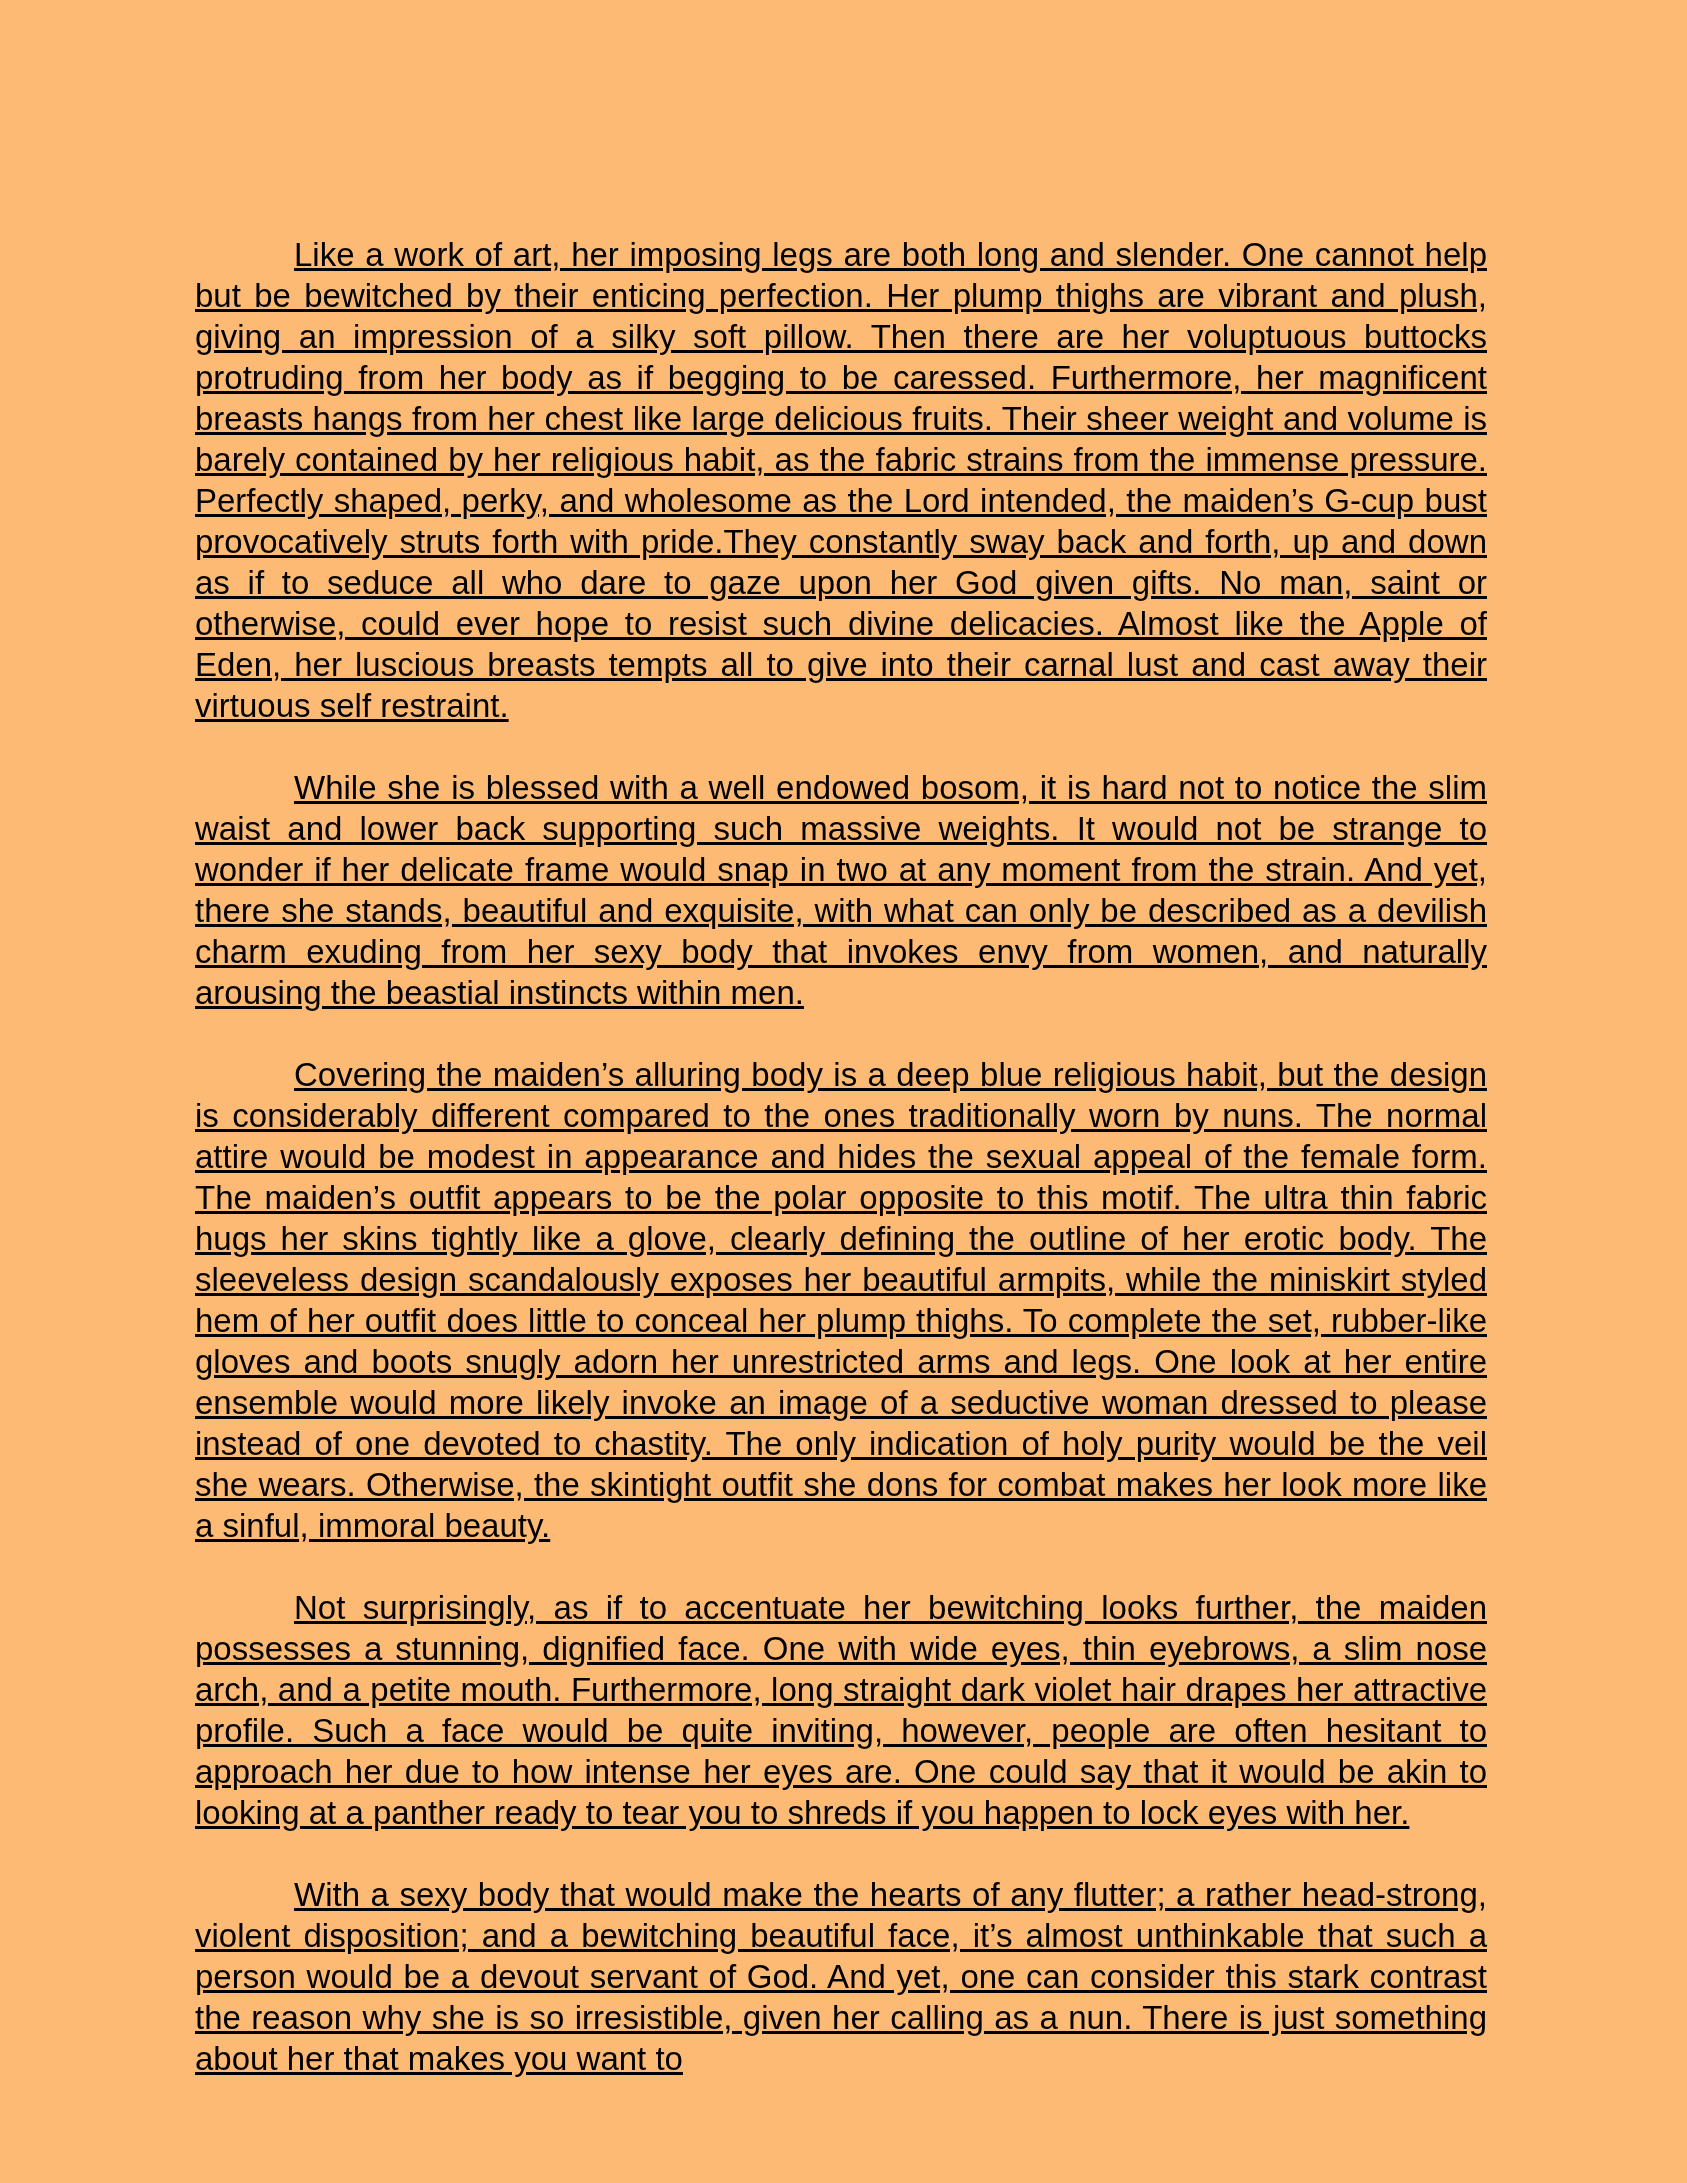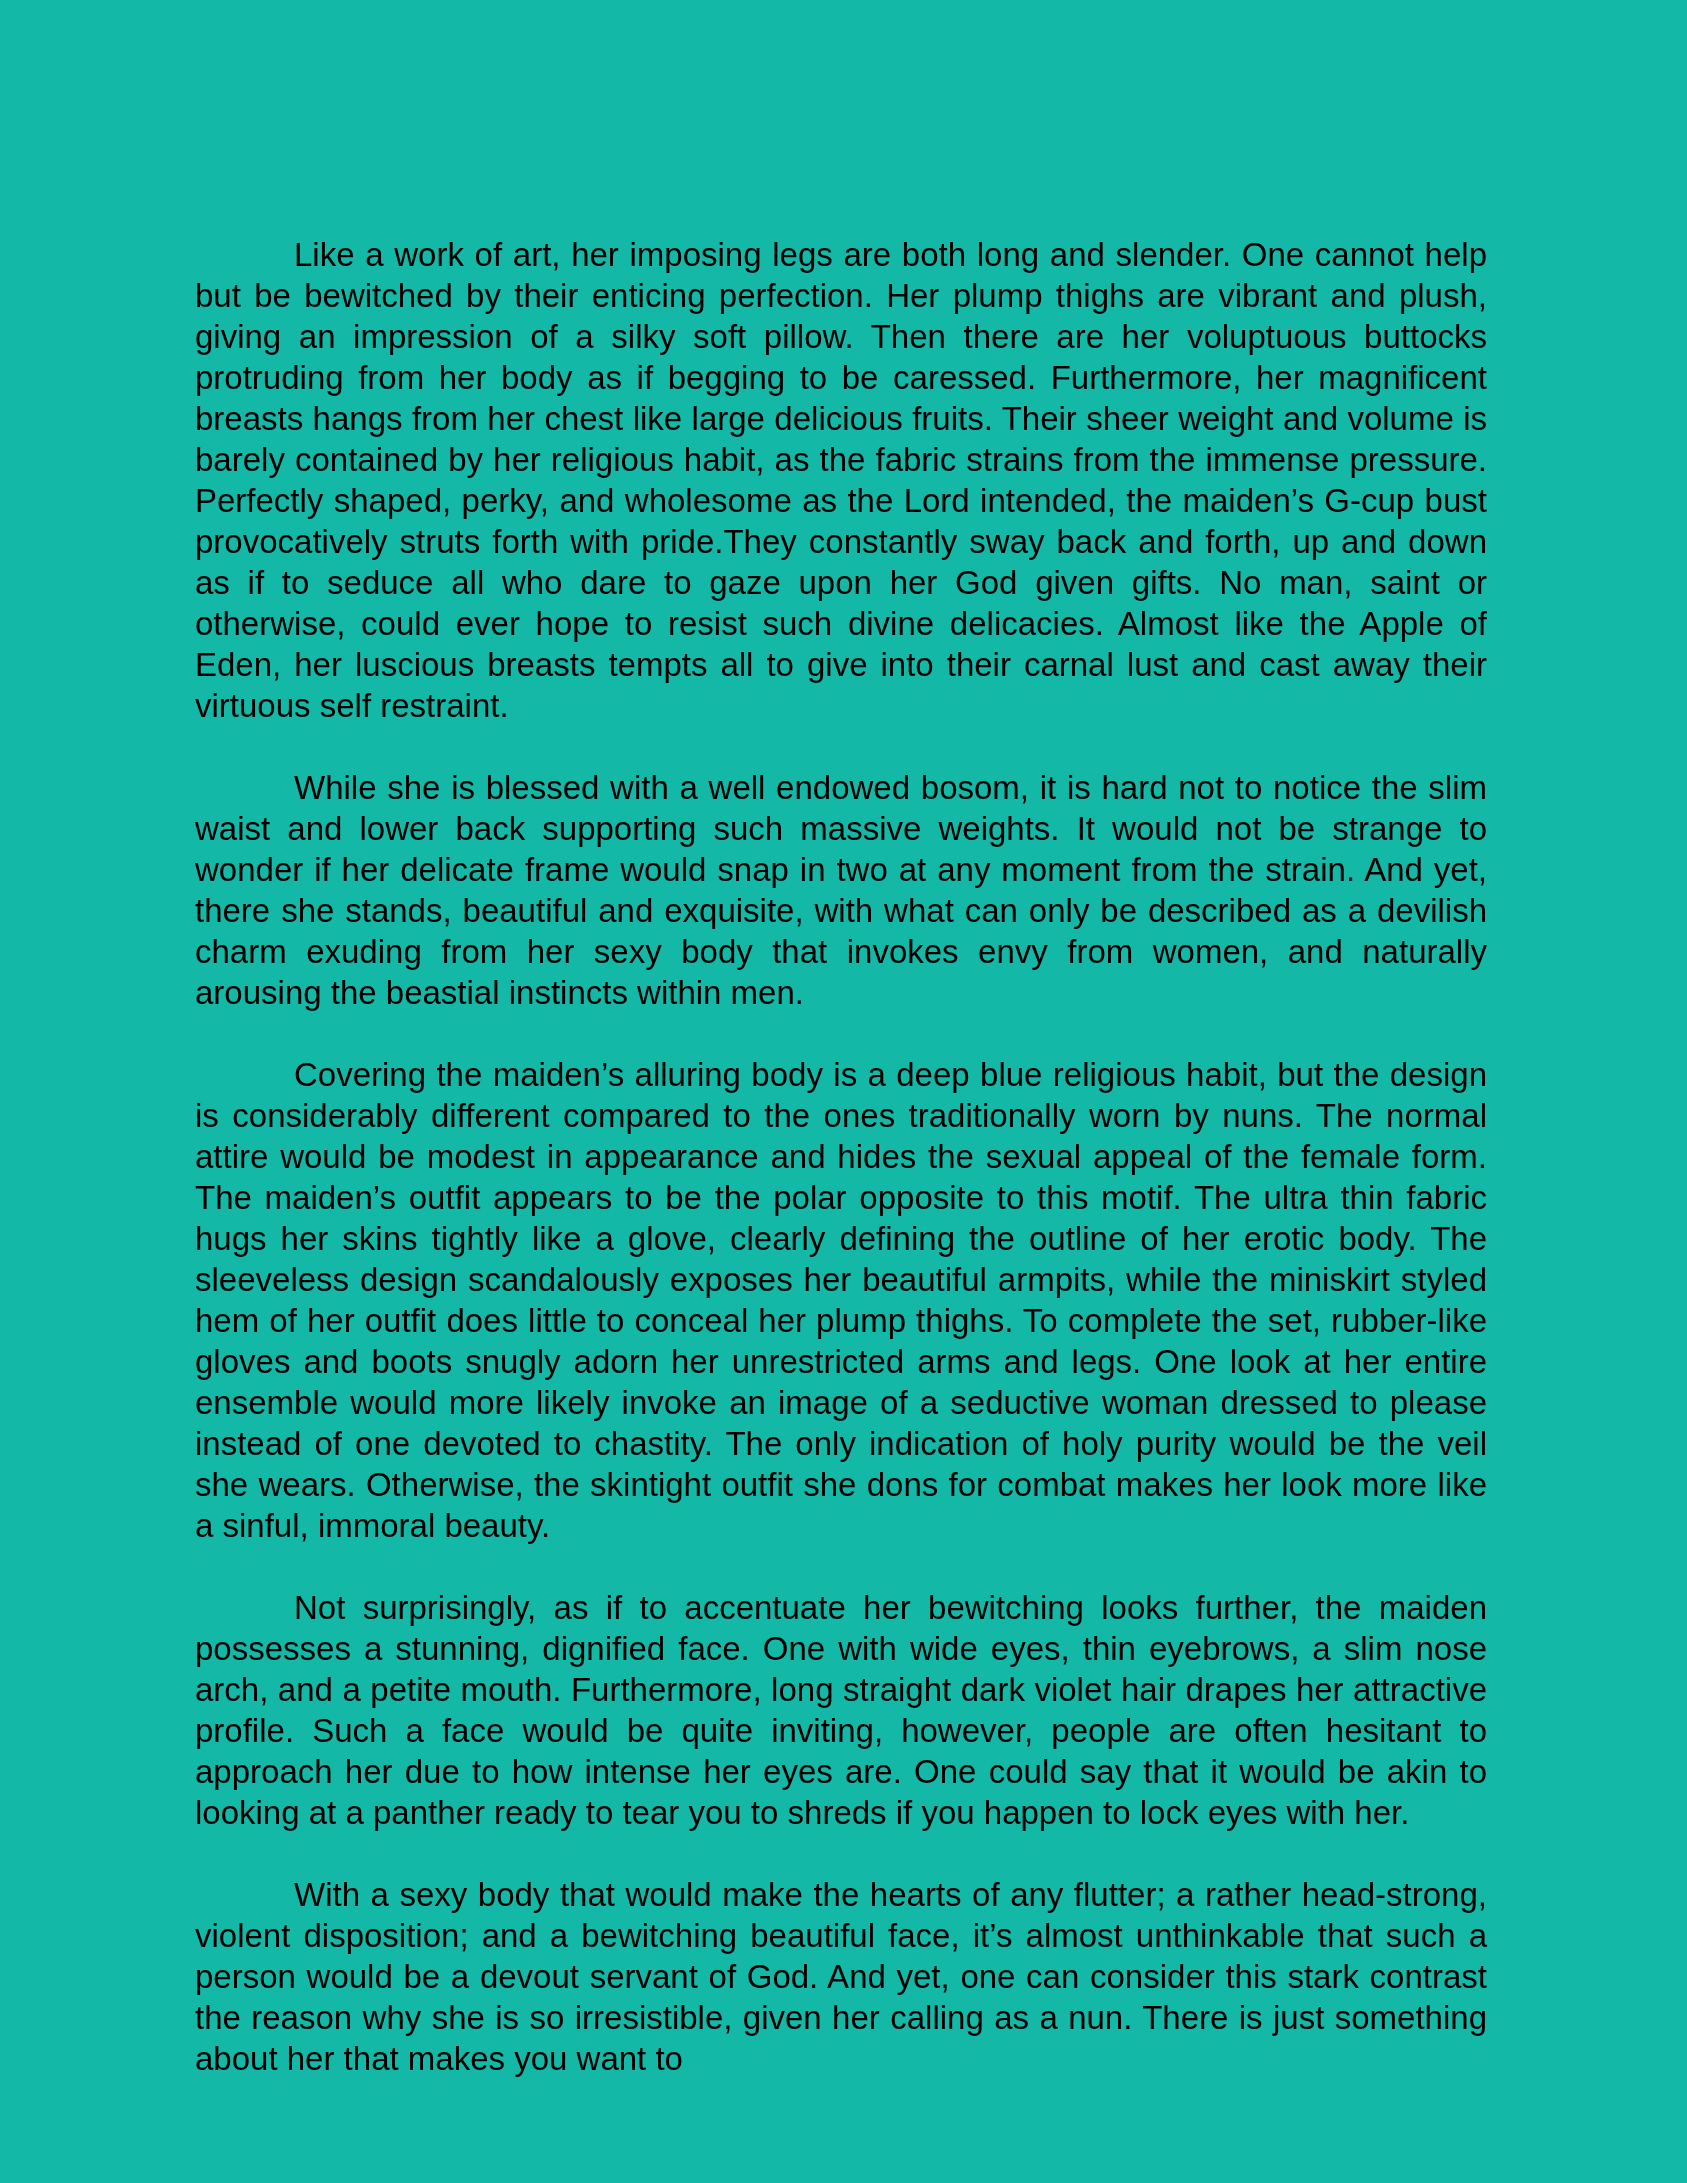--- a/index.html
+++ b/index.html
@@ -4,24 +4,25 @@
   <style>
     html, body {
       margin: 0;
       padding: 0;
       background: #ffffff;
     }
     .page {
       position: relative;
       width: 1687px;
       height: 2183px;
-      background: #14b8a6;
+      background: #fdba74;
       box-sizing: border-box;
       padding: 234px 200px 0 195px;
       overflow: hidden;
+      text-decoration: underline;
     }
     .doc-text p {
       font-family: "Liberation Sans", sans-serif;
       font-size: 33px;
       line-height: 41px;
       color: #000000;
       text-align: justify;
       text-justify: inter-word;
       text-indent: 99px;
       margin: 0 0 41px 0;

